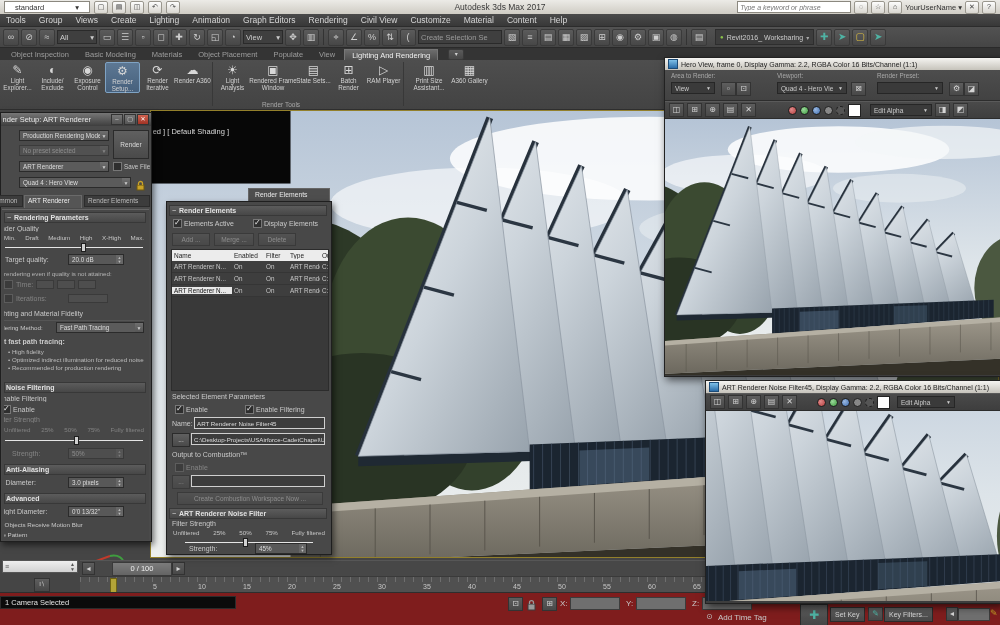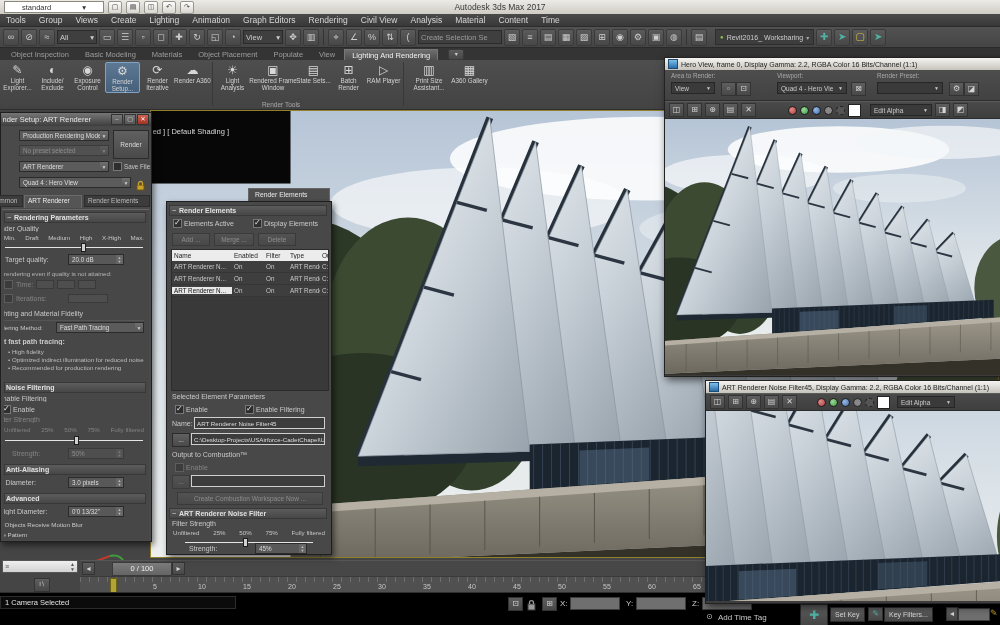--- a/index.html
+++ b/index.html
@@ -7,21 +7,21 @@
        font-family:"Liberation Sans","DejaVu Sans",sans-serif;-webkit-font-smoothing:antialiased}
   .abs{position:absolute}
   .row{display:flex;align-items:center}
   .lbl{font-size:8px;color:#c9c9c9;white-space:nowrap}
   .tiny{font-size:7px}
   .dim{opacity:.45}
   .clip{overflow:hidden;white-space:nowrap}
   
   #titlebar{left:0;top:0;width:1000px;height:14px;background:linear-gradient(#ecebe7,#cfccc4);display:flex;align-items:center;font-size:8.5px;color:#333;gap:4px;padding:0 4px;box-sizing:border-box}
   .qbtn{width:12px;height:11px;background:linear-gradient(#fdfdfd,#d8d6cf);border:1px solid #9a978e;border-radius:2px;font-size:7px;line-height:10px;text-align:center;color:#444}
-  #wsbox{width:64px;height:10px;background:#fff;border:1px solid #8b887f;font-size:7.5px;padding:0 17px;color:#333;display:flex;justify-content:space-between;align-items:center}
+  #wsbox{width:64px;height:10px;background:#fff;border:1px solid #8b887f;font-size:7.5px;padding:0 10px;color:#333;display:flex;justify-content:space-between;align-items:center}
   #apptitle{position:absolute;left:0;right:0;text-align:center;font-size:8.5px;color:#3a3a3a;pointer-events:none}
   #searchwrap{margin-left:auto;display:flex;align-items:center;gap:3px}
   #searchbox{width:108px;height:10px;border:1px solid #8b887f;background:#fff;font-size:7px;font-style:italic;color:#888;padding:0 2px}
   #menubar{left:0;top:14px;width:1000px;height:13px;background:linear-gradient(#4a4a4a,#383838);display:flex;align-items:center;gap:13px;padding:0 6px;box-sizing:border-box;border-bottom:1px solid #2c2c2c}
   .menu-item{font-size:8.5px;color:#d6d6d6;white-space:nowrap}
   #maintoolbar{left:0;top:27px;width:1000px;height:21px;background:linear-gradient(#525252,#454545);display:flex;align-items:center;gap:2px;padding:0 3px;box-sizing:border-box;border-bottom:1px solid #2a2a2a}
   .tbtn{min-width:14px;height:15px;border:1px solid #3a3a3a;background:linear-gradient(#5b5b5b,#474747);color:#cfcfcf;font-size:9px;line-height:14px;text-align:center;border-radius:2px}
   .tsep{width:1px;height:16px;background:#333;margin:0 2px}
   .tcombo{height:12px;background:#3f3f3f;border:1px solid #2a2a2a;color:#ccc;font-size:7.5px;display:flex;align-items:center;justify-content:space-between;padding:0 2px}
   
@@ -70,56 +70,65 @@
   .rfwtools{background:linear-gradient(#4a4a4a,#3e3e3e);display:flex;align-items:center;gap:3px;padding:0 4px;border-top:1px solid #5a5a5a;border-bottom:1px solid #2c2c2c}
   .mini{width:13px;height:12px;border:1px solid #333;background:linear-gradient(#5e5e5e,#484848);color:#d5d5d5;font-size:8px;line-height:11px;text-align:center}
   .cir{width:9px;height:9px;border-radius:50%;border:1px solid #1e1e1e;box-sizing:border-box}
   .rcombo{height:12px;background:#3a3a3a;border:1px solid #262626;color:#ccc;font-size:6.5px;display:flex;align-items:center;justify-content:space-between;padding:0 3px;box-sizing:border-box}
   .rfwimg{position:relative;overflow:hidden;background:#222}
   .ctrlbl{font-size:6.3px;color:#a9a9a9;white-space:nowrap}
   
   #timeslider{left:80px;top:560px;width:920px;height:15px;background:#474747;border-top:1px solid #565656;z-index:2}
   #trackbar{left:80px;top:576px;width:920px;height:16px;background:#505050;border-top:1px solid #3a3a3a;z-index:2}
   .ruler-num{position:absolute;top:6px;font-size:7px;color:#c6c6c6}
-  #statusbar{left:0;top:592px;width:1000px;height:33px;background:#000000;border-top:1px solid #2e2e2e;z-index:3}
+  #statusbar{left:0;top:592px;width:1000px;height:33px;background:#7f1d1d;border-top:1px solid #2e2e2e;z-index:3}
   .promptbox{position:absolute;left:0;width:236px;height:13px;background:#0b0b0b;border:1px solid #2c2c2c;color:#e0e0e0;font-size:7.5px;display:flex;align-items:center;padding-left:4px;box-sizing:border-box}
   .sbtn{position:absolute;height:13px;background:linear-gradient(#5e5e5e,#474747);border:1px solid #2b2b2b;color:#d5d5d5;font-size:7px;display:flex;align-items:center;justify-content:center;padding:0 4px}
   .coordbox{position:absolute;height:11px;width:48px;background:#6f6f6f;border:1px solid #3c3c3c}
   #minibar{left:2px;top:560px;width:76px;height:13px;background:linear-gradient(#efefef,#d2d2d2);border:1px solid #555;display:flex;align-items:center;justify-content:space-between;padding:0 2px;box-sizing:border-box;z-index:2;font-size:7px;color:#555}
 </style>
 </head>
 <body>
 
 <div id="titlebar" class="abs">
   <div id="wsbox">
       <span>standard</span>
       <span>▾</span>
     </div>
   <div class="qbtn">▢</div>
   <div class="qbtn">▤</div>
   <div class="qbtn">◫</div>
   <div class="qbtn">↶</div>
   <div class="qbtn">↷</div>
   <div id="apptitle">Autodesk 3ds Max 2017</div>
+  <div id="searchwrap">
+    <input id="searchbox" placeholder="Type a keyword or phrase" style="">
+    <span class="qbtn">◌</span>
+    <span class="qbtn">☆</span>
+    <span class="qbtn">⌂</span>
+    <span style="font-size:7.5px;color:#333"><span>YourUserName</span> ▾</span>
+    <span class="qbtn">✕</span>
+    <span class="qbtn">?</span>
+  </div>
 </div>
 
 <div id="menubar" class="abs">
     <span class="menu-item">Tools</span>
     <span class="menu-item">Group</span>
     <span class="menu-item">Views</span>
     <span class="menu-item">Create</span>
     <span class="menu-item">Lighting</span>
     <span class="menu-item">Animation</span>
     <span class="menu-item">Graph Editors</span>
     <span class="menu-item">Rendering</span>
     <span class="menu-item">Civil View</span>
-    <span class="menu-item">Analysis</span>
+    <span class="menu-item">Customize</span>
     <span class="menu-item">Material</span>
     <span class="menu-item">Content</span>
-    <span class="menu-item">Time</span>
+    <span class="menu-item">Help</span>
   </div>
 
 <div id="maintoolbar" class="abs">
     <span class="tbtn">∞</span>
     <span class="tbtn">⊘</span>
     <span class="tbtn">≈</span>
     <div class="tcombo" style="width: 34px;">
       <span>All</span>
       <span>▾</span>
     </div>

